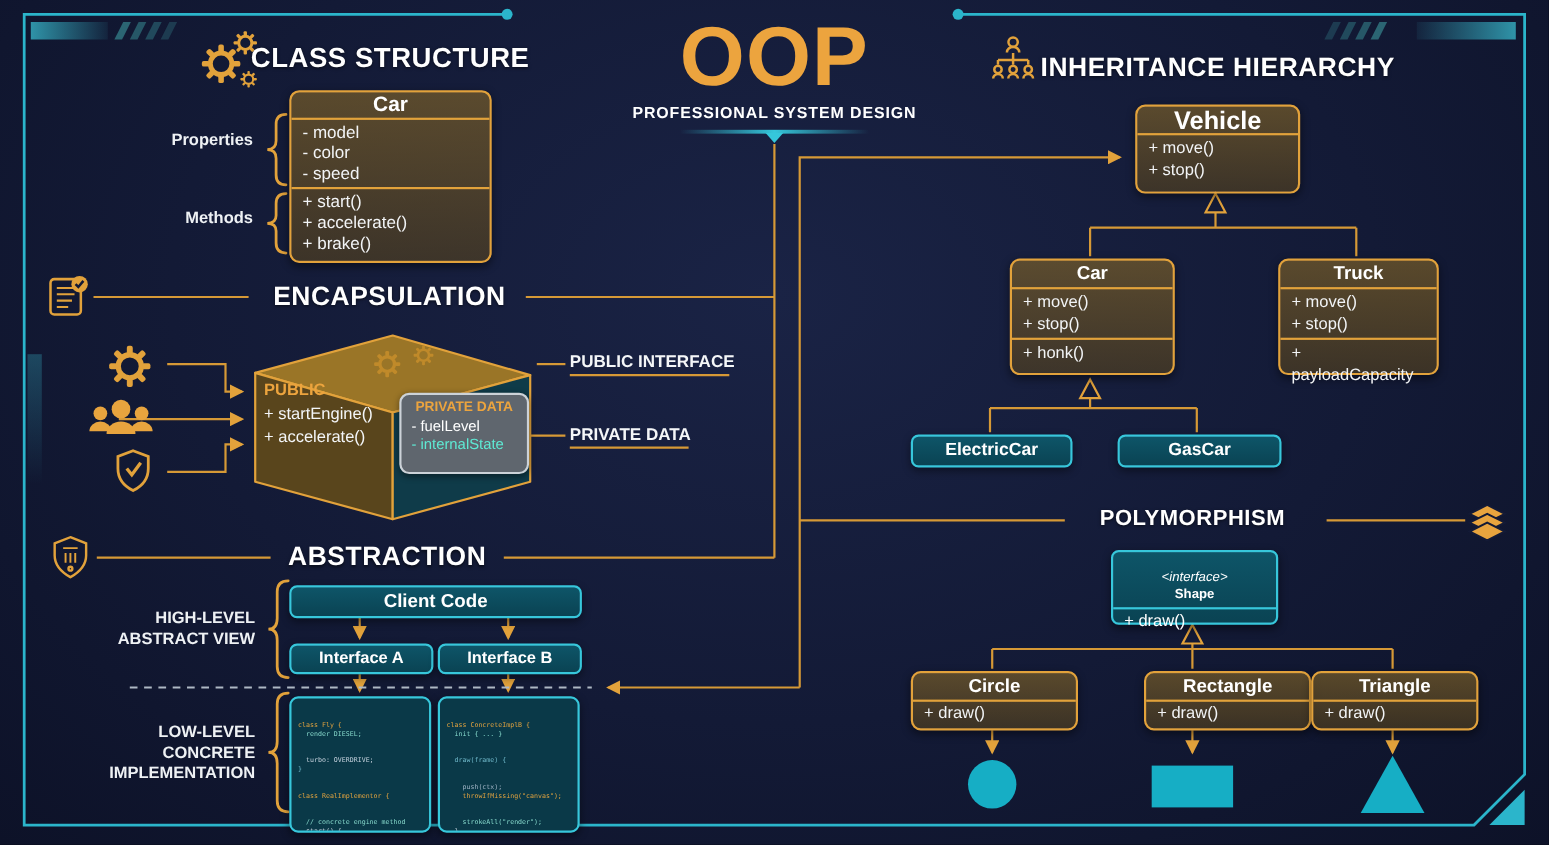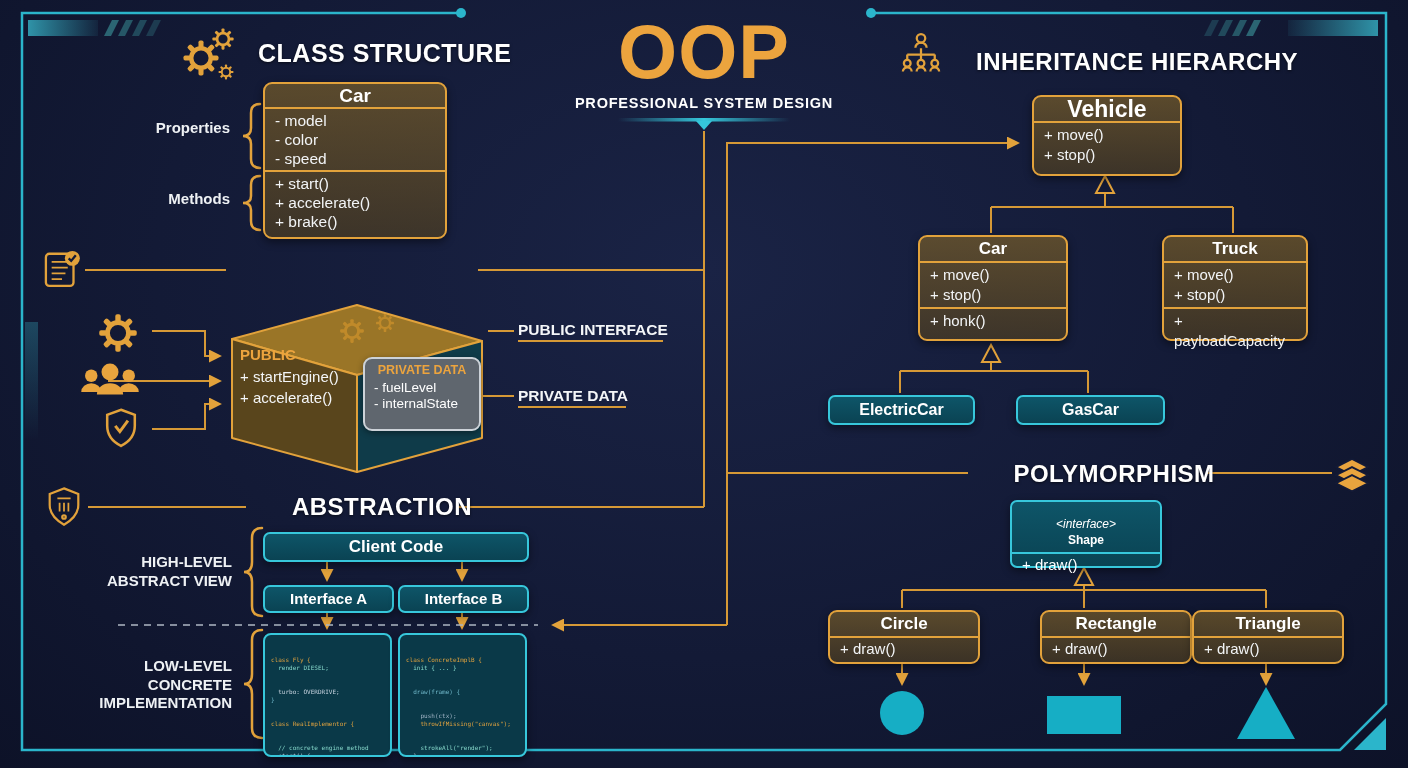--- a/index.html
+++ b/index.html
@@ -1,20 +1,20 @@
 <!DOCTYPE html>
 <html><head>
 <meta charset="utf-8">
 <style>
   html,body{margin:0;padding:0;background:#070b18;}
   #stage{position:relative;width:1408px;height:768px;overflow:hidden;
     background:radial-gradient(ellipse at 50% 35%, #1a2345 0%, #131a36 55%, #0d1228 100%);
     font-family:"Liberation Sans", sans-serif;color:#f4f6f8;}
   .abs{position:absolute;}
-  .title{position:absolute;font-weight:bold;color:#fff;letter-spacing:.5px;text-shadow:0 1px 3px rgba(0,0,0,.6);margin-left:30px;}
+  .title{position:absolute;font-weight:bold;color:#fff;letter-spacing:.5px;text-shadow:0 1px 3px rgba(0,0,0,.6);}
   .uml-box{position:absolute;border:2px solid #e2a23b;border-radius:9px;
     background:linear-gradient(180deg,rgba(133,102,38,.62),rgba(93,71,26,.55));
     box-shadow:0 3px 8px rgba(0,0,0,.45);}
   .uml-head{font-weight:bold;text-align:center;border-bottom:2px solid #e2a23b;padding:2px 2px;color:#fff;}
   .sec{padding:2px 0;}
   .sep{border-top:2px solid #e2a23b;}
   .uml-row{padding:0 10px;color:#f2f4f6;}
   .teal-box{position:absolute;border:2px solid #37c7db;border-radius:7px;
     background:linear-gradient(180deg,#0e5568,#0a4353);color:#fff;font-weight:bold;text-align:center;
     box-shadow:0 3px 8px rgba(0,0,0,.45);}
@@ -219,29 +219,30 @@
   <div class="sec sep">
     <div class="uml-row">+ start()</div>
     <div class="uml-row">+ accelerate()</div>
     <div class="uml-row">+ brake()</div>
   </div>
 </div>
 
 <div class="rlabel" style="left:118px;top:119px;width:112px;font-size:15px;">Properties</div>
 <div class="rlabel" style="left:118px;top:190px;width:112px;font-size:15px;">Methods</div>
 
+<div class="title" style="left:232px;top:256px;width:244px;text-align:center;font-size:24px;">ENCAPSULATION</div>
 
 <div class="abs" style="left:240px;top:346px;font-size:15px;font-weight:bold;color:#eca43e;">PUBLIC</div>
 <div class="abs" style="left:240px;top:368px;font-size:15px;">+ startEngine()</div>
 <div class="abs" style="left:240px;top:389px;font-size:15px;">+ accelerate()</div>
 
 <div class="abs" style="left:363px;top:357px;width:114px;height:70px;background:#5f666e;border:2px solid #ccd2d8;border-radius:9px;box-shadow:0 2px 6px rgba(0,0,0,.4);">
   <div style="text-align:center;font-size:12.5px;font-weight:bold;color:#eca43e;margin-top:4px;">PRIVATE DATA</div>
   <div style="font-size:13.5px;padding:3px 0 0 9px;color:#fff;">- fuelLevel</div>
-  <div style="font-size:13.5px;padding:1px 0 0 9px;color:#ffffff;">- internalState</div>
+  <div style="font-size:13.5px;padding:1px 0 0 9px;color:#5eead4;">- internalState</div>
 </div>
 
 <div class="abs" style="left:518px;top:321px;font-size:15.5px;font-weight:bold;">PUBLIC INTERFACE</div>
 <div class="abs" style="left:518px;top:387px;font-size:15.5px;font-weight:bold;">PRIVATE DATA</div>
 
 <div class="title" style="left:252px;top:493px;width:200px;text-align:center;font-size:24px;">ABSTRACTION</div>
 
 <div class="rlabel" style="left:92px;top:553px;width:140px;font-size:15px;line-height:18.5px;">HIGH-LEVEL
 ABSTRACT VIEW</div>
 <div class="rlabel" style="left:92px;top:657px;width:140px;font-size:15px;line-height:18.5px;">LOW-LEVEL
@@ -299,21 +300,21 @@
     <div class="uml-row">+ stop()</div>
   </div>
   <div class="sec sep">
     <div class="uml-row">+ payloadCapacity</div>
   </div>
 </div>
 
 <div class="teal-box" style="left:1016px;top:395px;width:145px;height:26px;font-size:16px;line-height:26px;">GasCar</div>
 <div class="teal-box" style="left:828px;top:395px;width:143px;height:26px;font-size:16px;line-height:26px;">ElectricCar</div>
 
-<div class="title" style="left:972px;top:460px;width:224px;text-align:center;font-size:24px;">POLYMORPHISM</div>
+<div class="title" style="left:972px;top:460px;width:224px;text-align:center;font-size:20px;">POLYMORPHISM</div>
 
 <div class="teal-box" style="left:1010px;top:500px;width:148px;height:64px;">
   <div style="font-style:italic;font-weight:normal;font-size:12px;line-height:14px;padding-top:15px;">&lt;interface&gt;</div>
   <div style="font-size:12px;line-height:18px;">Shape</div>
   <div style="border-top:2px solid #37c7db;margin-top:3px;font-size:15px;line-height:22px;text-align:left;padding:0 10px;font-weight:normal;">+ draw()</div>
 </div>
 
 <div class="uml-box" style="left:828px;top:610px;width:148px;height:50px;">
   <div class="uml-head" style="font-size:17px;">Circle</div>
   <div class="uml-row" style="font-size:15px;line-height:22px;">+ draw()</div>

